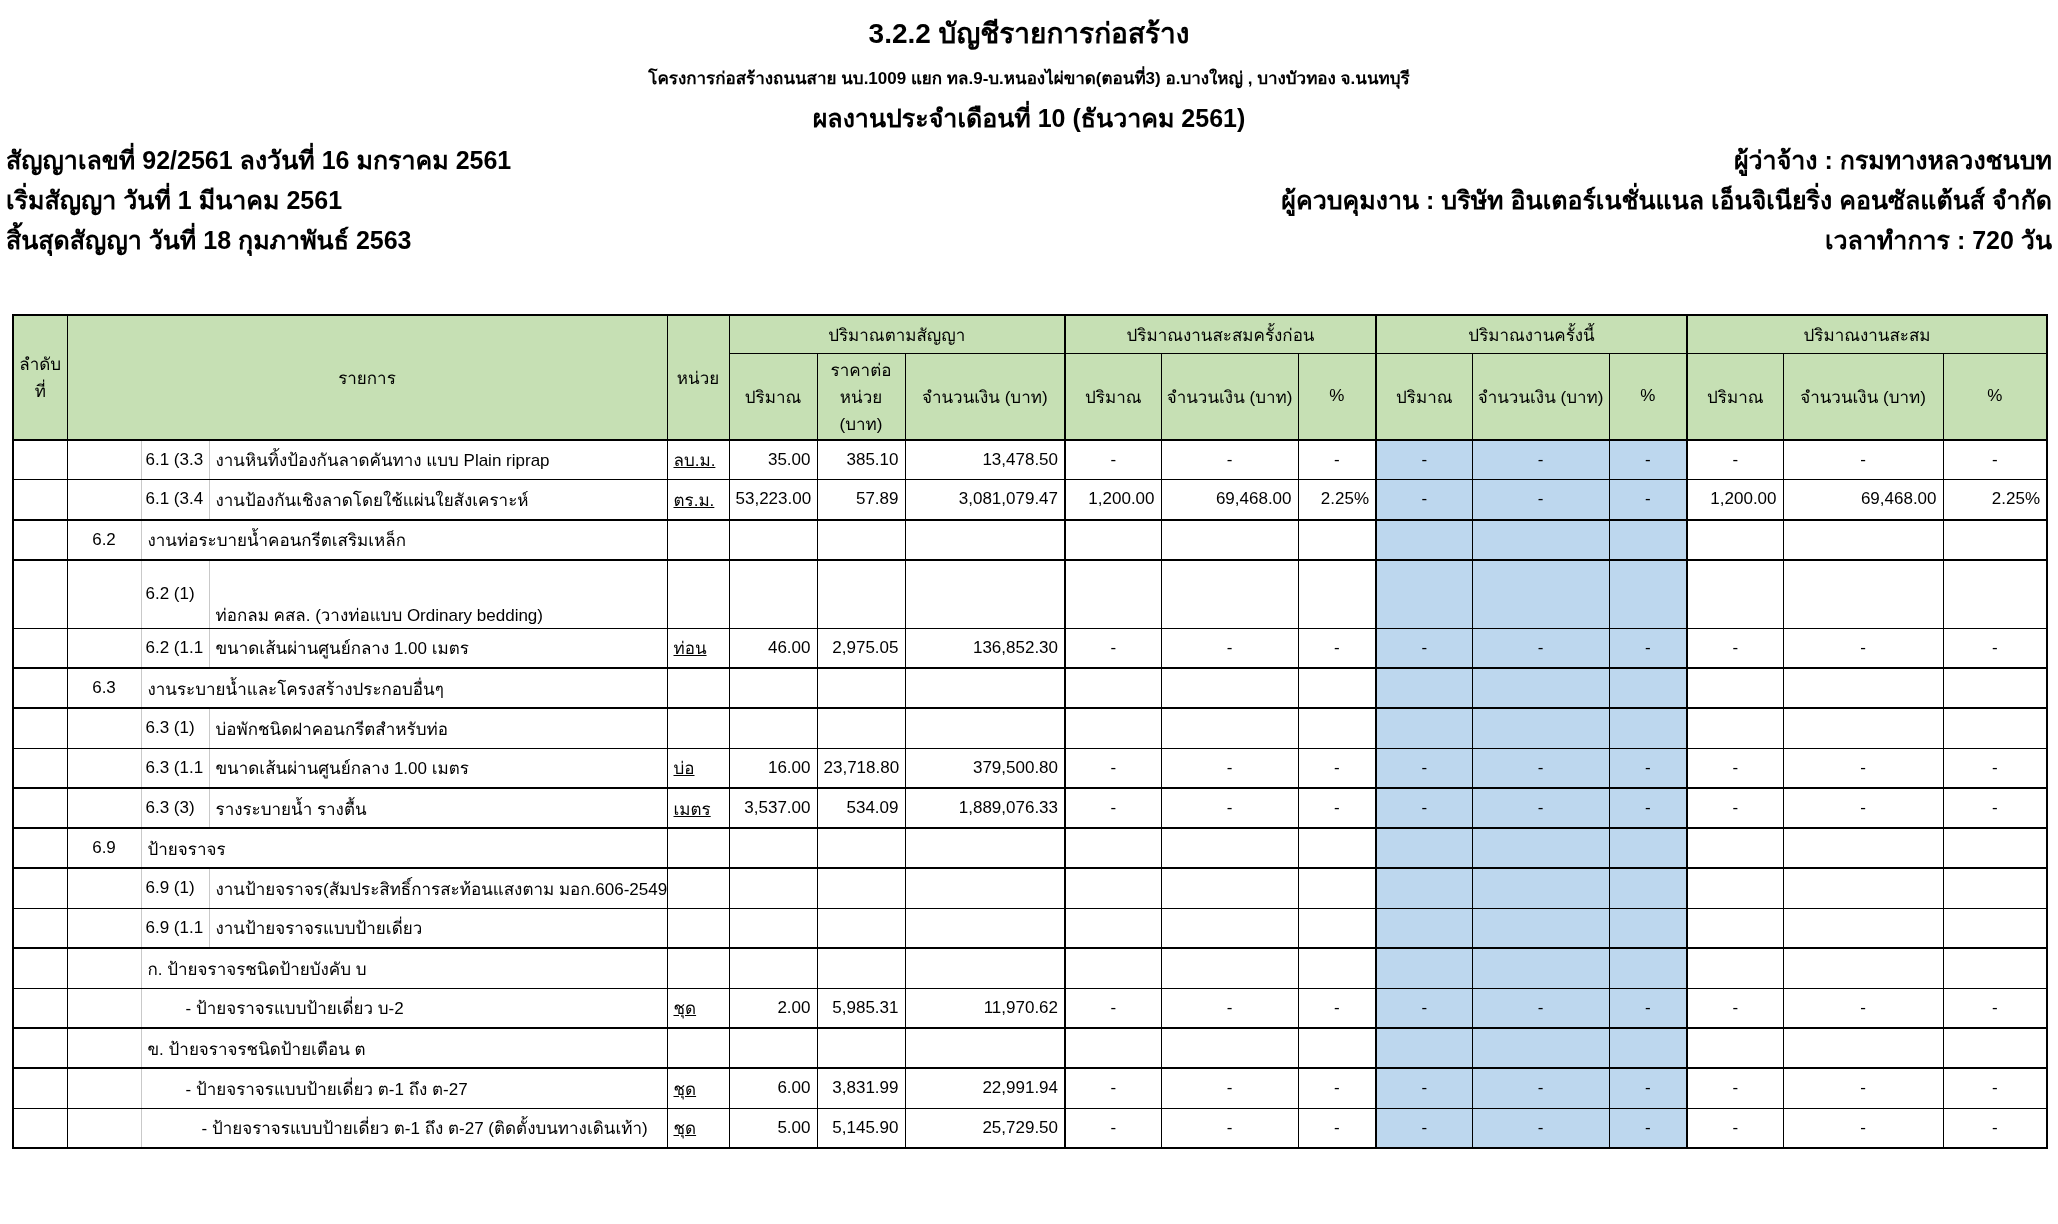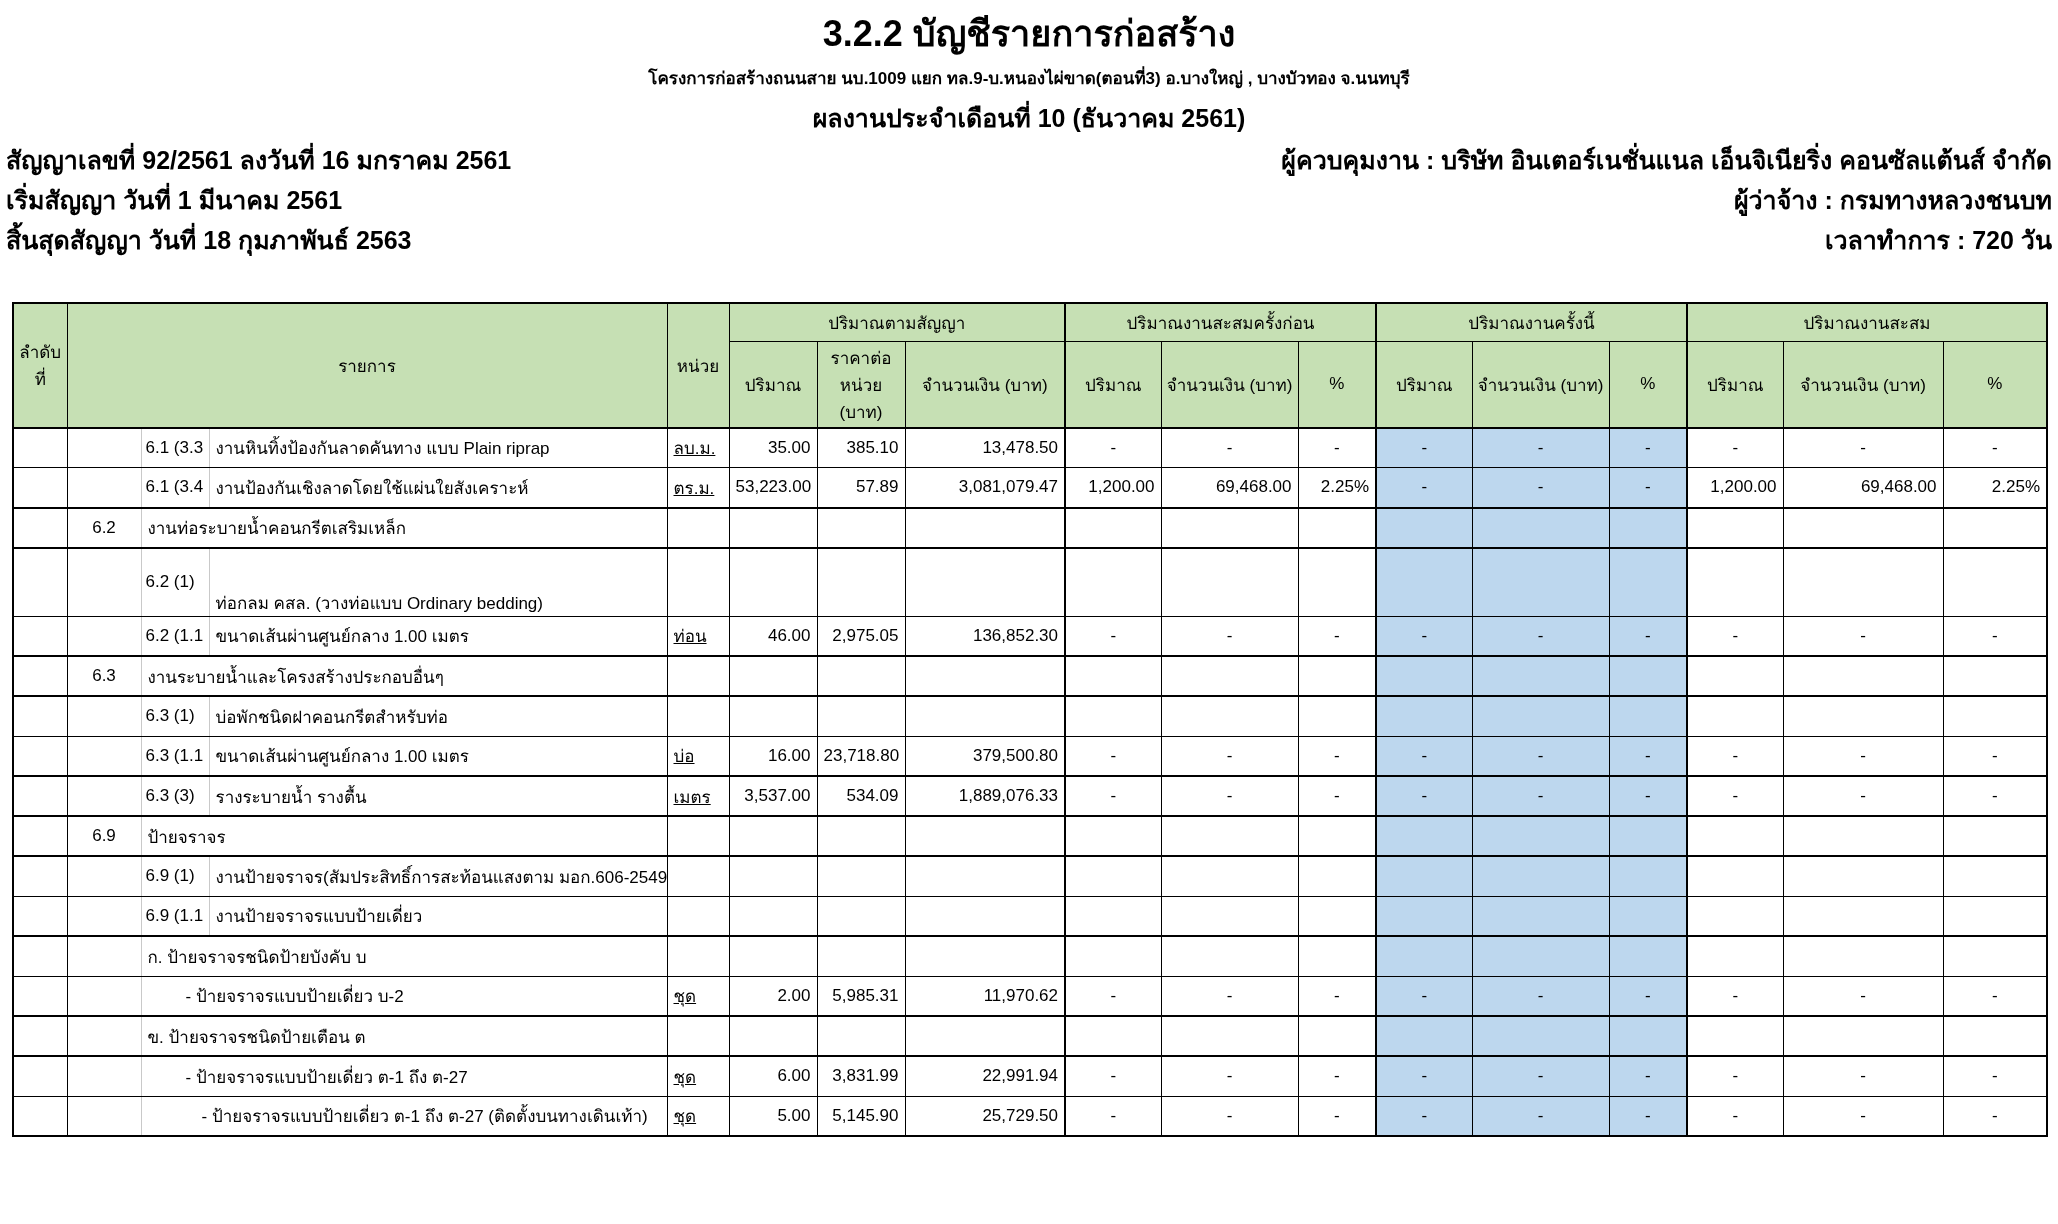--- a/index.html
+++ b/index.html
@@ -3,25 +3,25 @@
 <meta charset="utf-8">
 <style>
   * { margin:0; padding:0; box-sizing:border-box; }
   html,body { background:#ffffff; }
   body {
     width:2058px; height:1224px; overflow:hidden;
     font-family:"Liberation Sans", sans-serif;
     color:#000;
   }
   .center { text-align:center; }
-  .page-title { font-size:36px; font-weight:bold; margin-top:14px; line-height:40px; }
+  .page-title { font-size:28px; font-weight:bold; margin-top:14px; line-height:40px; }
   .page-sub   { font-size:17px; font-weight:bold; margin-top:6px;  line-height:38px; }
   .page-period{ font-size:25px; font-weight:bold; margin-top:2px;  line-height:36px; }
 
-  .info-wrap { position:relative; height:162px; margin:4px 6px 0 6px; }
+  .info-wrap { position:relative; height:162px; margin:4px 6px 12px 6px; }
   .info-left  { position:absolute; left:0; top:0; }
   .info-right { position:absolute; right:0; top:0; text-align:right; }
   .info-line { font-size:25px; font-weight:bold; line-height:40px; white-space:nowrap; }
 
   table.rpt {
     border-collapse:collapse; table-layout:fixed;
     width:2034px; margin:0 0 0 12px;
     border:2px solid #000;
   }
   .rpt th, .rpt td { border:1px solid #000; overflow:hidden; }
@@ -56,22 +56,22 @@
 <div class="center page-sub">โครงการก่อสร้างถนนสาย นบ.1009 แยก ทล.9-บ.หนองไผ่ขาด(ตอนที่3) อ.บางใหญ่ , บางบัวทอง จ.นนทบุรี</div>
 <div class="center page-period">ผลงานประจำเดือนที่ 10 (ธันวาคม 2561)</div>
 
 <div class="info-wrap">
   <div class="info-left">
     <div class="info-line">สัญญาเลขที่ 92/2561 ลงวันที่ 16 มกราคม 2561</div>
     <div class="info-line">เริ่มสัญญา  วันที่ 1 มีนาคม 2561</div>
     <div class="info-line">สิ้นสุดสัญญา  วันที่ 18 กุมภาพันธ์ 2563</div>
   </div>
   <div class="info-right">
+    <div class="info-line">ผู้ว่าจ้าง : กรมทางหลวงชนบท</div>
     <div class="info-line">ผู้ควบคุมงาน : บริษัท อินเตอร์เนชั่นแนล เอ็นจิเนียริ่ง คอนซัลแต้นส์ จำกัด</div>
-    <div class="info-line">ผู้ว่าจ้าง : กรมทางหลวงชนบท</div>
     <div class="info-line">เวลาทำการ : 720 วัน</div>
   </div>
 </div>
 
 <table class="rpt">
   <colgroup>
     <col style="width:54px">
       <col style="width:600px">
       <col style="width:62px">
     <col style="width:88px">

